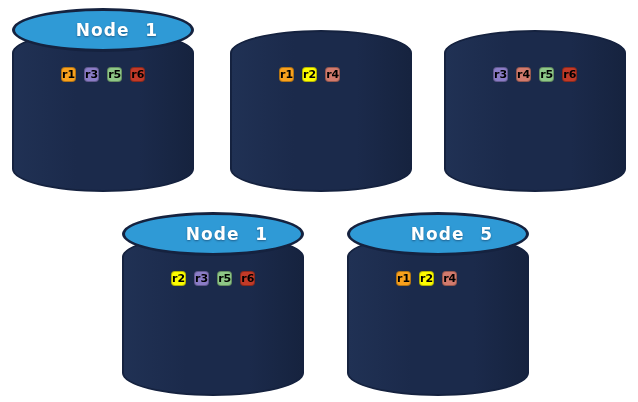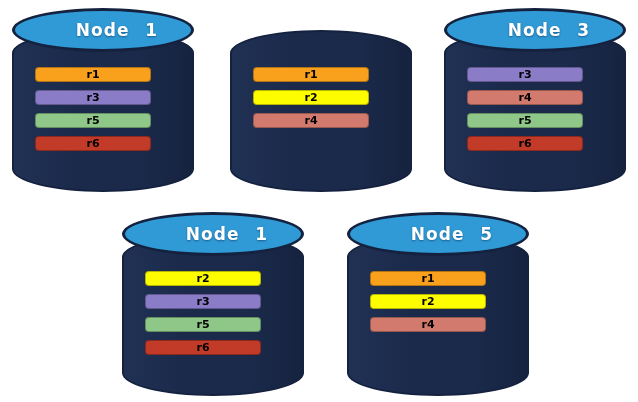--- a/index.html
+++ b/index.html
@@ -53,25 +53,25 @@
     font-weight: bold;
     font-size: 17px;
     letter-spacing: 1px;
     word-spacing: 9px;
     text-shadow: 0 1px 2px rgba(10, 25, 50, 0.45);
     white-space: nowrap;
     margin-left: 28px;
   }
   .bars {
     position: absolute;
-    left: 23px;
+    left: 49px;
     top: 59px;
     width: 116px;
     display: flex;
-    flex-direction: column;
+    flex-direction: row;
     gap: 8px;
   }
   .bar {
     height: 15px;
     border-radius: 4px;
     border: 1px solid rgba(0, 0, 0, 0.28);
     box-sizing: border-box;
     display: flex;
     align-items: center;
     justify-content: center;
@@ -109,23 +109,20 @@
   </div>
 
   <div class="cylinder pos-2">
     <div class="cyl-body"></div>
     <div class="bars">
         <div class="bar" style="background: rgb(138, 124, 198);">r3</div>
         <div class="bar" style="background: rgb(210, 122, 109);">r4</div>
         <div class="bar" style="background: rgb(142, 199, 135);">r5</div>
         <div class="bar" style="background: rgb(194, 58, 40);">r6</div>
       </div>
-    <div class="cyl-top">
-      <span class="node-label">Node 3</span>
-    </div>
   </div>
 
   <div class="cylinder pos-3">
     <div class="cyl-body"></div>
     <div class="bars">
         <div class="bar" style="background: rgb(253, 253, 0);">r2</div>
         <div class="bar" style="background: rgb(138, 124, 198);">r3</div>
         <div class="bar" style="background: rgb(142, 199, 135);">r5</div>
         <div class="bar" style="background: rgb(194, 58, 40);">r6</div>
       </div>

